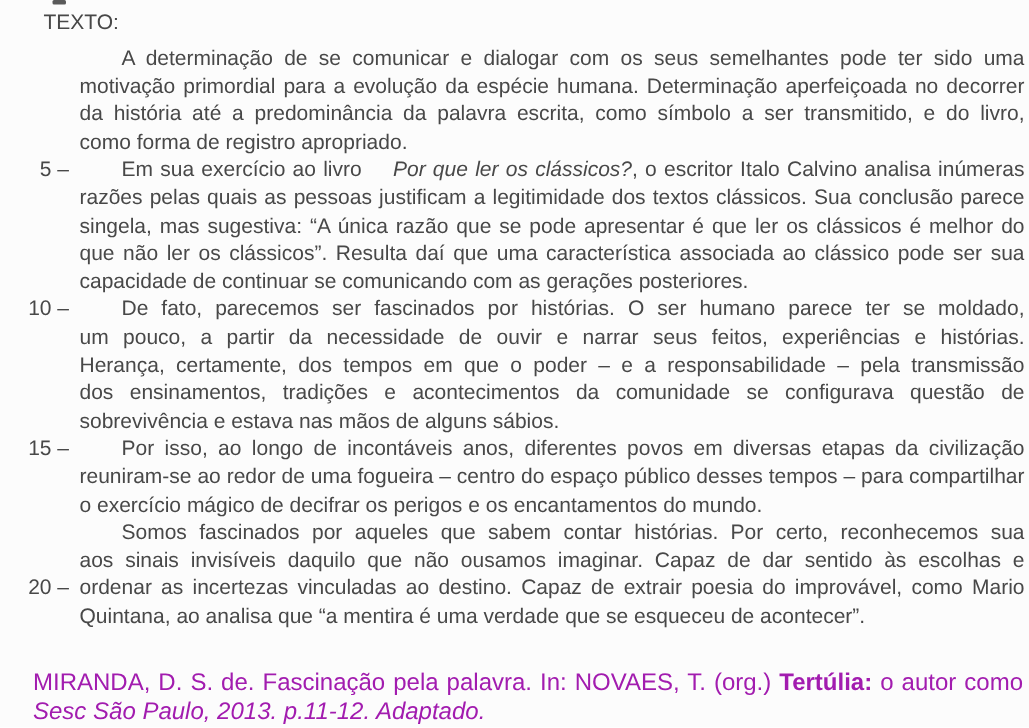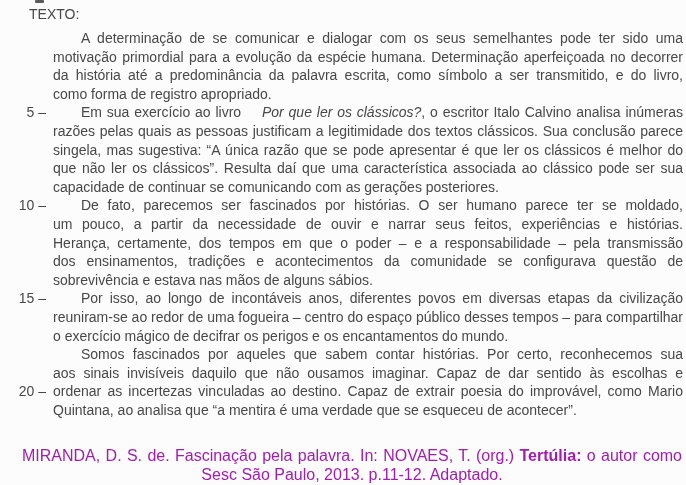--- a/index.html
+++ b/index.html
@@ -53,21 +53,21 @@
   }
   .citation {
     position: absolute;
     left: 22px; top: 446px;
     width: 660px;
     font-size: 16px;
     line-height: 19px;
     color: #a21caf;
   }
   .cite-line1 { text-align: justify; text-align-last: justify; height: 19px; overflow: hidden; }
-  .cite-line2 { text-align: center; height: 19px; overflow: hidden; }
+  .cite-line2 { text-align: left; height: 19px; overflow: hidden; font-style: italic; }
 </style>
 </head>
 <body>
 
 <div class="page">
 
   <div class="crop-artifact"></div>
 
   <div class="texto-label">TEXTO:</div>
 

